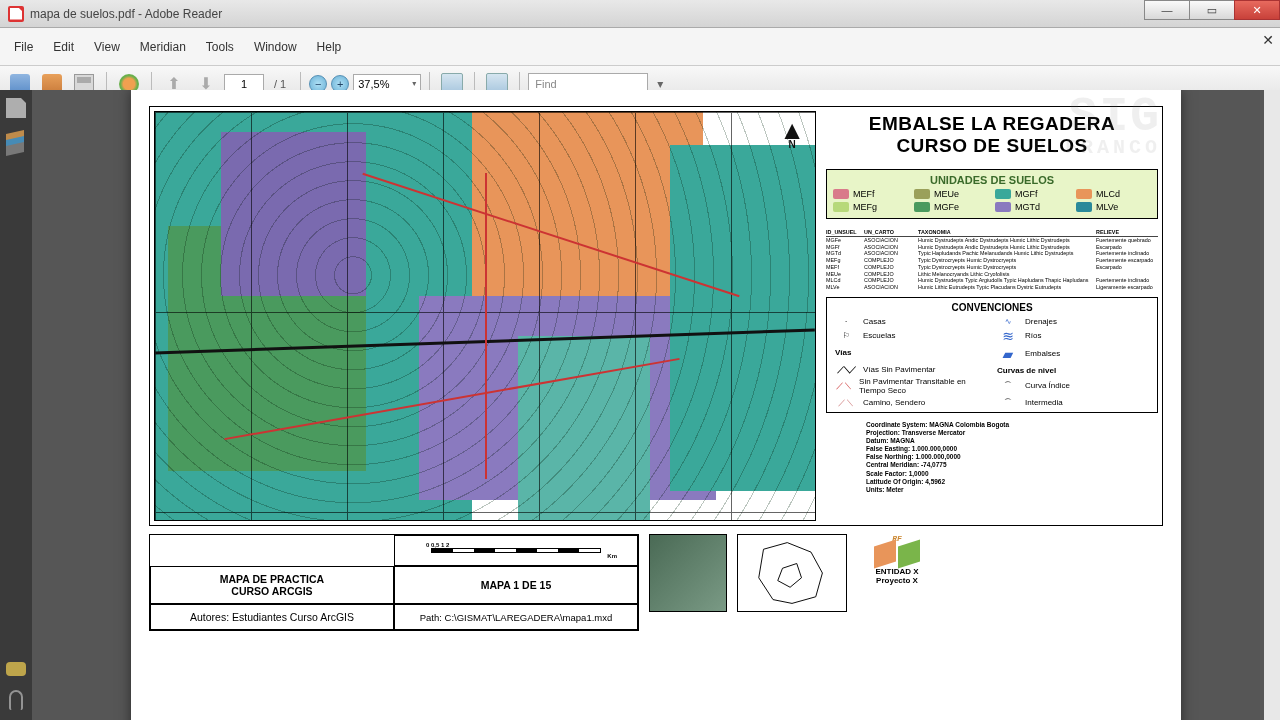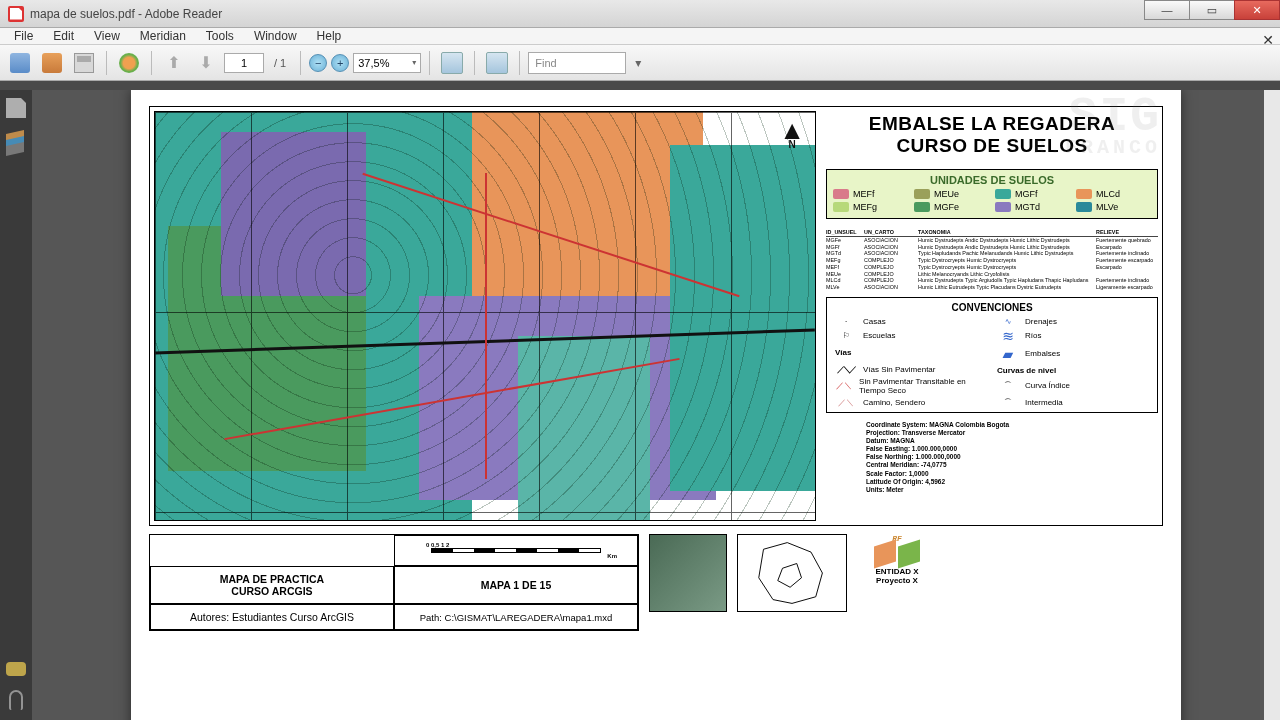--- a/index.html
+++ b/index.html
@@ -8,42 +8,42 @@
 
 .titlebar { height: 28px; background: linear-gradient(#e8e8e8,#d4d4d4); display: flex; align-items: center; padding: 0 8px; border-bottom: 1px solid #aaa; }
 .titlebar .pdf-icon { width: 16px; height: 16px; background: #d33; border-radius: 2px; margin-right: 6px; position: relative; }
 .titlebar .pdf-icon::after { content:""; position:absolute; top:2px; left:2px; right:2px; bottom:2px; background:#fff; clip-path: polygon(0 0,70% 0,100% 30%,100% 100%,0 100%); }
 .titlebar-text { color: #444; font-size: 12px; }
 .win-controls { position: absolute; right: 0; top: 0; display: flex; }
 .win-btn { width: 46px; height: 20px; display: flex; align-items: center; justify-content: center; font-size: 11px; color:#444; border:1px solid #888; background:linear-gradient(#fafafa,#d8d8d8); margin-left:-1px;}
 .win-btn.close { background: linear-gradient(#e86a5e,#c8413a); color:#fff; border-color:#a33; }
 
 
-.menubar { height: 17px; background: #f5f5f5; display: flex; align-items: center; padding: 0 4px; border-bottom: 1px solid #ccc; position:relative;}
+.menubar { height: 38px; background: #f5f5f5; display: flex; align-items: center; padding: 0 4px; border-bottom: 1px solid #ccc; position:relative;}
 .menu-item { padding: 4px 10px; color: #333; cursor: default; }
 .menu-close { position:absolute; right:4px; top:4px; width:16px; height:16px; display:flex; align-items:center; justify-content:center; color:#333; font-size:14px;}
 
 
 .toolbar { height: 36px; background: linear-gradient(#f8f8f8,#e4e4e4); display: flex; align-items: center; padding: 0 6px; border-bottom: 1px solid #aaa; gap:4px;}
 .tb-btn { width: 28px; height: 28px; display: flex; align-items: center; justify-content: center; border-radius:3px; }
 .tb-sep { width:1px; height:24px; background:#bbb; margin:0 4px;}
 .tb-icon { width:20px; height:20px; }
 .printer{ background:linear-gradient(#8fb5e0,#5a8cc8); border-radius:3px;}
 .print2{ background:linear-gradient(#e8a05a,#c87a3a); border-radius:3px;}
 .envelope{ background:#d8d8d8; border:1px solid #999; position:relative;}
 .envelope::after{content:"";position:absolute;inset:2px;border-top:6px solid #aaa;}
 .collab{ width:20px;height:20px; background:radial-gradient(circle,#f0a050 40%,#6ab04c 60%); border-radius:50%;}
 .arrow-btn { color:#aaa; font-size:16px;}
 .pagebox { width:40px; height:20px; border:1px solid #aaa; background:#fff; text-align:center; font-size:11px; line-height:18px;}
 .page-total { font-size:11px; color:#555; padding:0 6px;}
 .zoom-btn { width:18px;height:18px; border-radius:50%; background:radial-gradient(circle,#aee0f5,#6ab0d5); border:1px solid #5590b5; display:flex;align-items:center;justify-content:center; font-size:11px; color:#246;}
 .zoom-val { width:68px; height:20px; border:1px solid #aaa; background:#fff; font-size:11px; text-align:left; padding:2px 4px; display:flex; align-items:center; justify-content:space-between;}
 .zoom-val::after{content:"▾"; color:#666; font-size:8px;}
 .tool-icon { width:22px;height:22px; border:1px solid #8aa; background:linear-gradient(#d5e5f0,#a5c5dd); border-radius:2px;}
-.find-box { width:98px; height:22px; border:1px solid #aaa; background:#fff; font-size:11px; color:#888; padding:3px 6px; display:flex; align-items:center;}
+.find-box { width:120px; height:22px; border:1px solid #aaa; background:#fff; font-size:11px; color:#888; padding:3px 6px; display:flex; align-items:center;}
 .find-dd{ width:16px; display:flex; align-items:center; justify-content:center; color:#666;}
 
 
 .sidebar { position:absolute; left:0; top:90px; bottom:0; width:32px; background:#3a3a3a; display:flex; flex-direction:column; align-items:center; padding-top:8px; gap:14px;}
 .side-icon { width:20px; height:20px; opacity:.8;}
 .doc-icon { background:#ccc; clip-path:polygon(0 0,75% 0,100% 25%,100% 100%,0 100%);}
 .layers-icon { position:relative;}
 .layers-icon span{ position:absolute; width:18px; height:10px; background:#e0a050; transform:skewY(-12deg);}
 .layers-icon span:nth-child(1){top:0;}
 .layers-icon span:nth-child(2){top:6px; background:#4aa0d5;}

